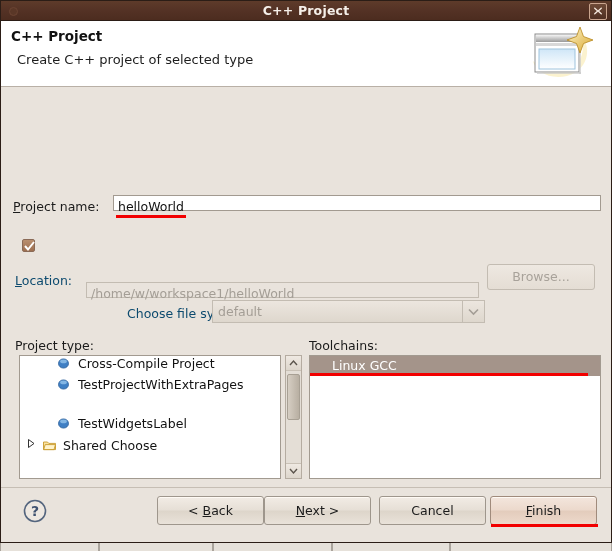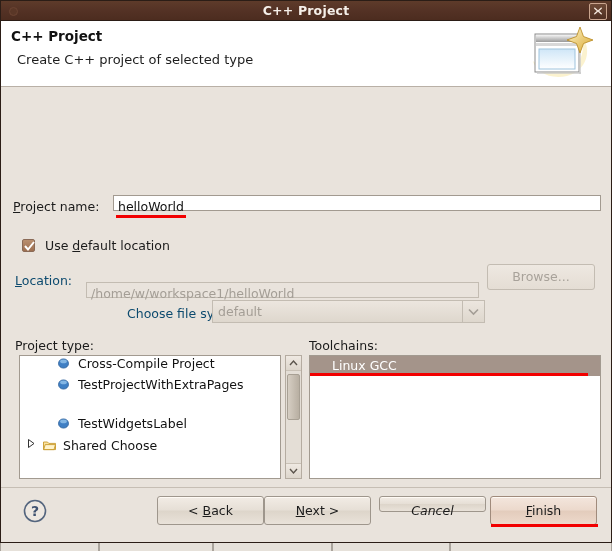--- a/index.html
+++ b/index.html
@@ -351,21 +351,20 @@
       <span>helloWorld</span>
       <span class="redline" style="left:2px; top:19px; width:70px;"></span>
     </div>
 
     <div class="row" style="left:21px; top:151px;">
       <span class="cbx">
         <svg width="11" height="11" viewBox="0 0 11 11">
           <path d="M1 5 L4 8.5 L10 1" stroke="#ffffff" stroke-width="2" fill="none"></path>
         </svg>
       </span>
-      <span class="lbl" style="margin-left:6px;">Use <u class="mn">d</u>efault location</span>
     </div>
 
     <div class="row" style="left:14px; top:186px;">
       <span class="lbl disabled"><u class="mn">L</u>ocation:</span>
     </div>
     <div class="text-input disabled" style="left:85px; top:179px; width:393px;">
       <span>/home/w/workspace1/helloWorld</span>
     </div>
     <div class="btn disabled" style="position:absolute; left:486px; top:177px; width:108px; height:26px; line-height:24px;">
       <span>Browse...</span>
@@ -490,21 +489,21 @@
         <text x="13" y="18" text-anchor="middle" font-family="DejaVu Sans, sans-serif" font-size="14" font-weight="bold" fill="#3f5270">?</text>
       </svg>
     </div>
 
     <div class="btn" style="position:absolute; left:156px; top:8px; width:107px; height:29px; line-height:27px;">
       &lt; <u class="mn">B</u>ack
     </div>
     <div class="btn" style="position:absolute; left:263px; top:8px; width:107px; height:29px; line-height:27px;">
       <u class="mn">N</u>ext &gt;
     </div>
-    <div class="btn" style="position:absolute; left:378px; top:8px; width:107px; height:16px; line-height:27px;font-style:italic;">
+    <div class="btn" style="position:absolute; left:378px; top:8px; width:107px; height:29px; line-height:27px;">
       <span>Cancel</span>
     </div>
     <div class="btn default" style="position:absolute; left:489px; top:8px; width:107px; height:29px; line-height:27px;">
       <u class="mn">F</u>inish
       <span class="redline" style="left:0px; top:27px; width:107px;"></span>
     </div>
   </div>
 
 </div>
 

